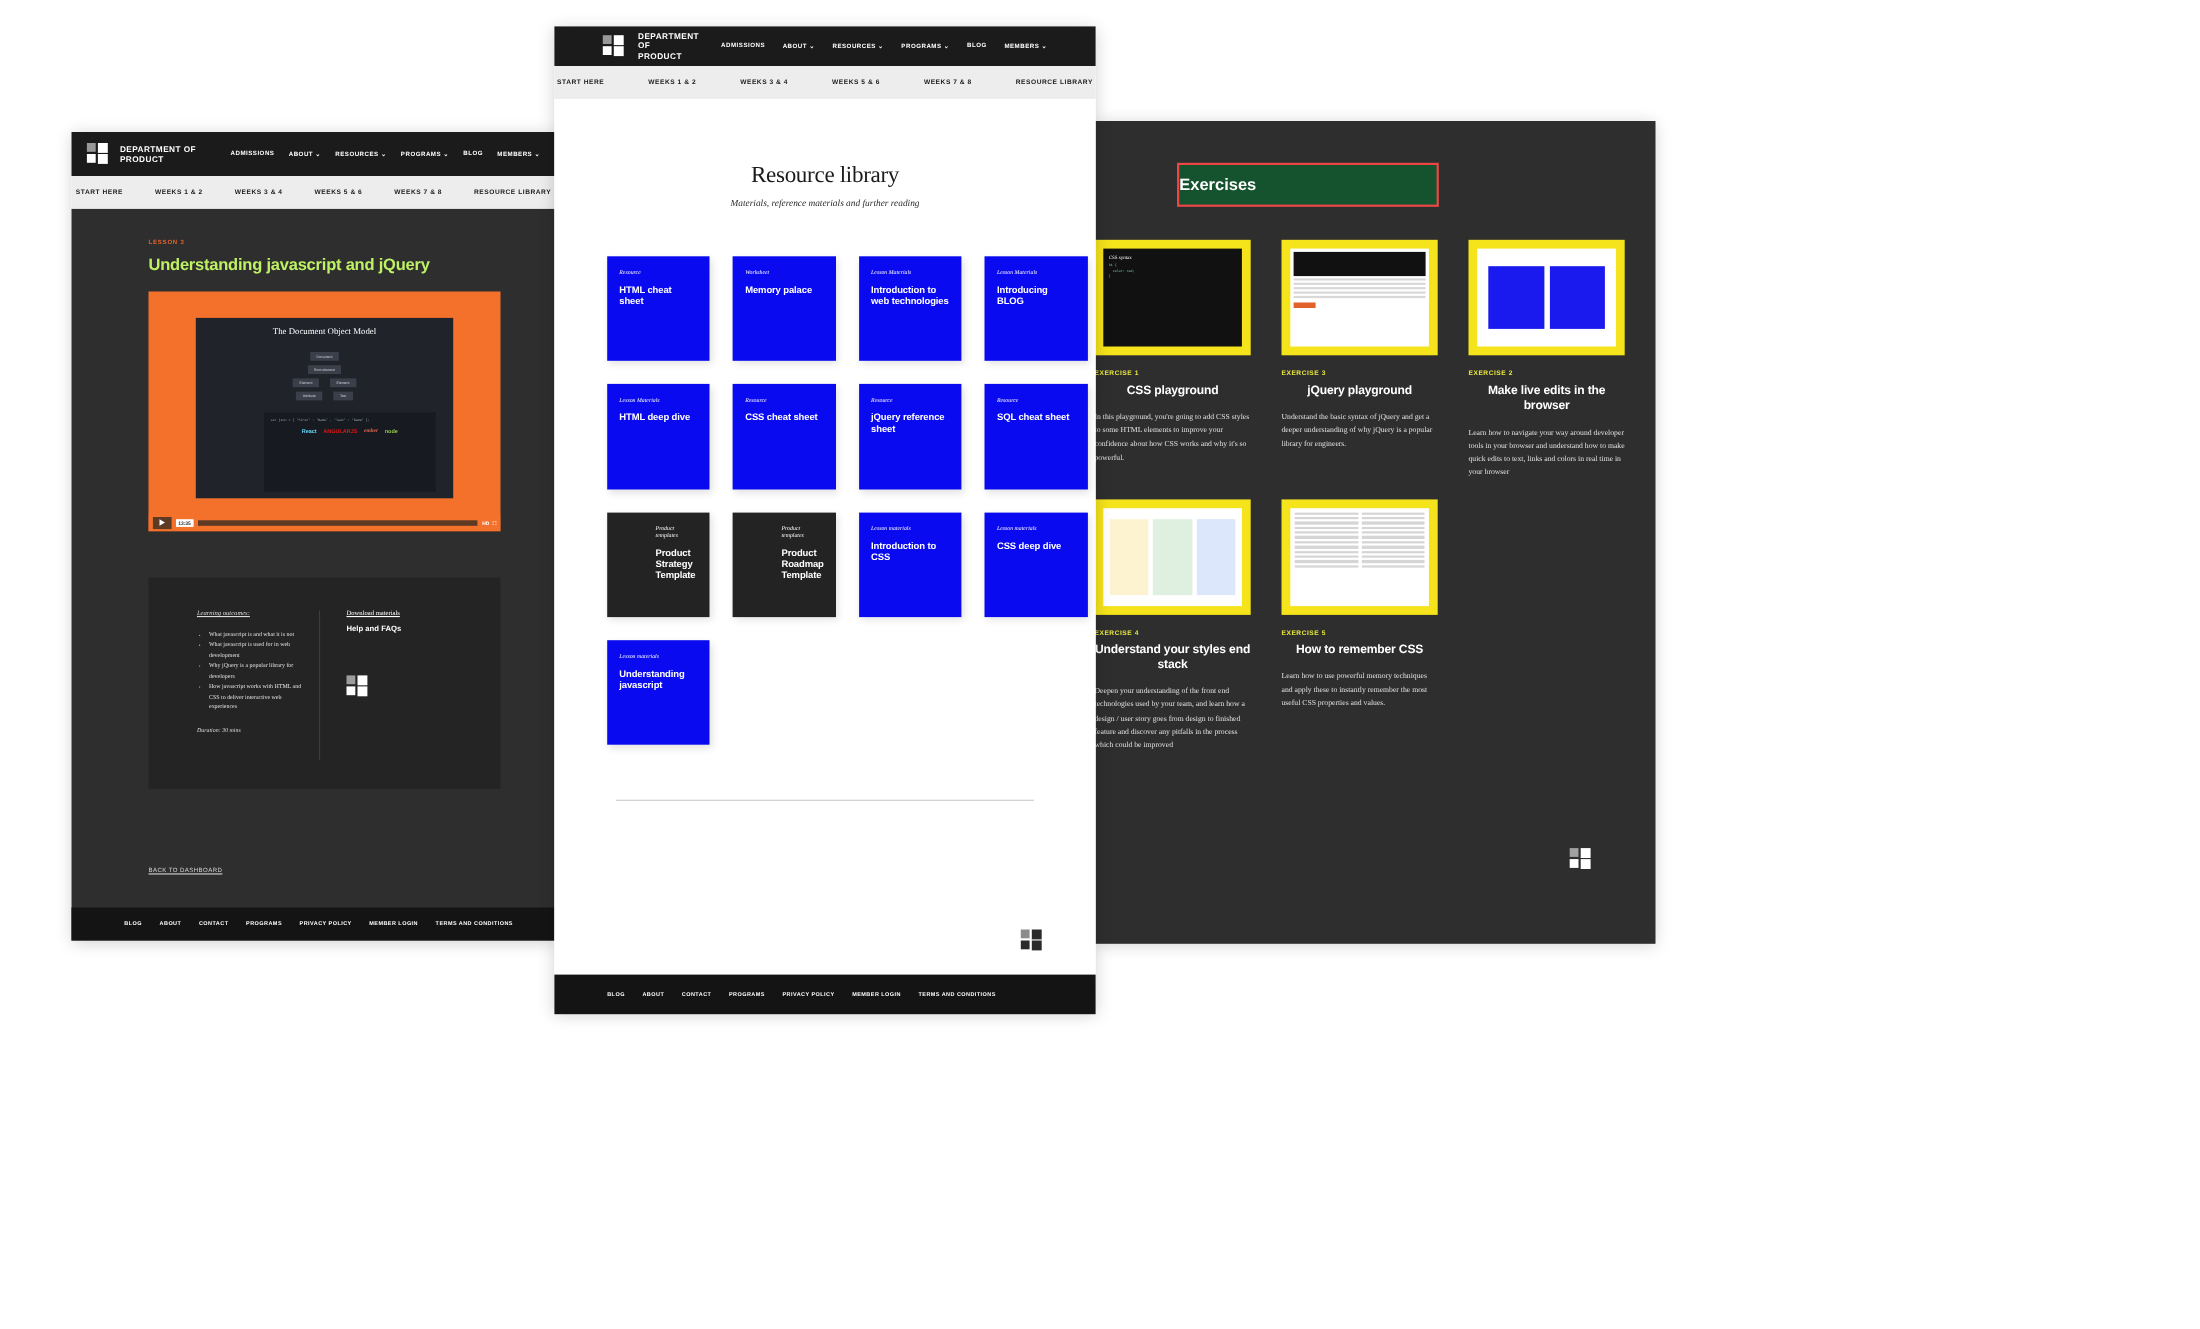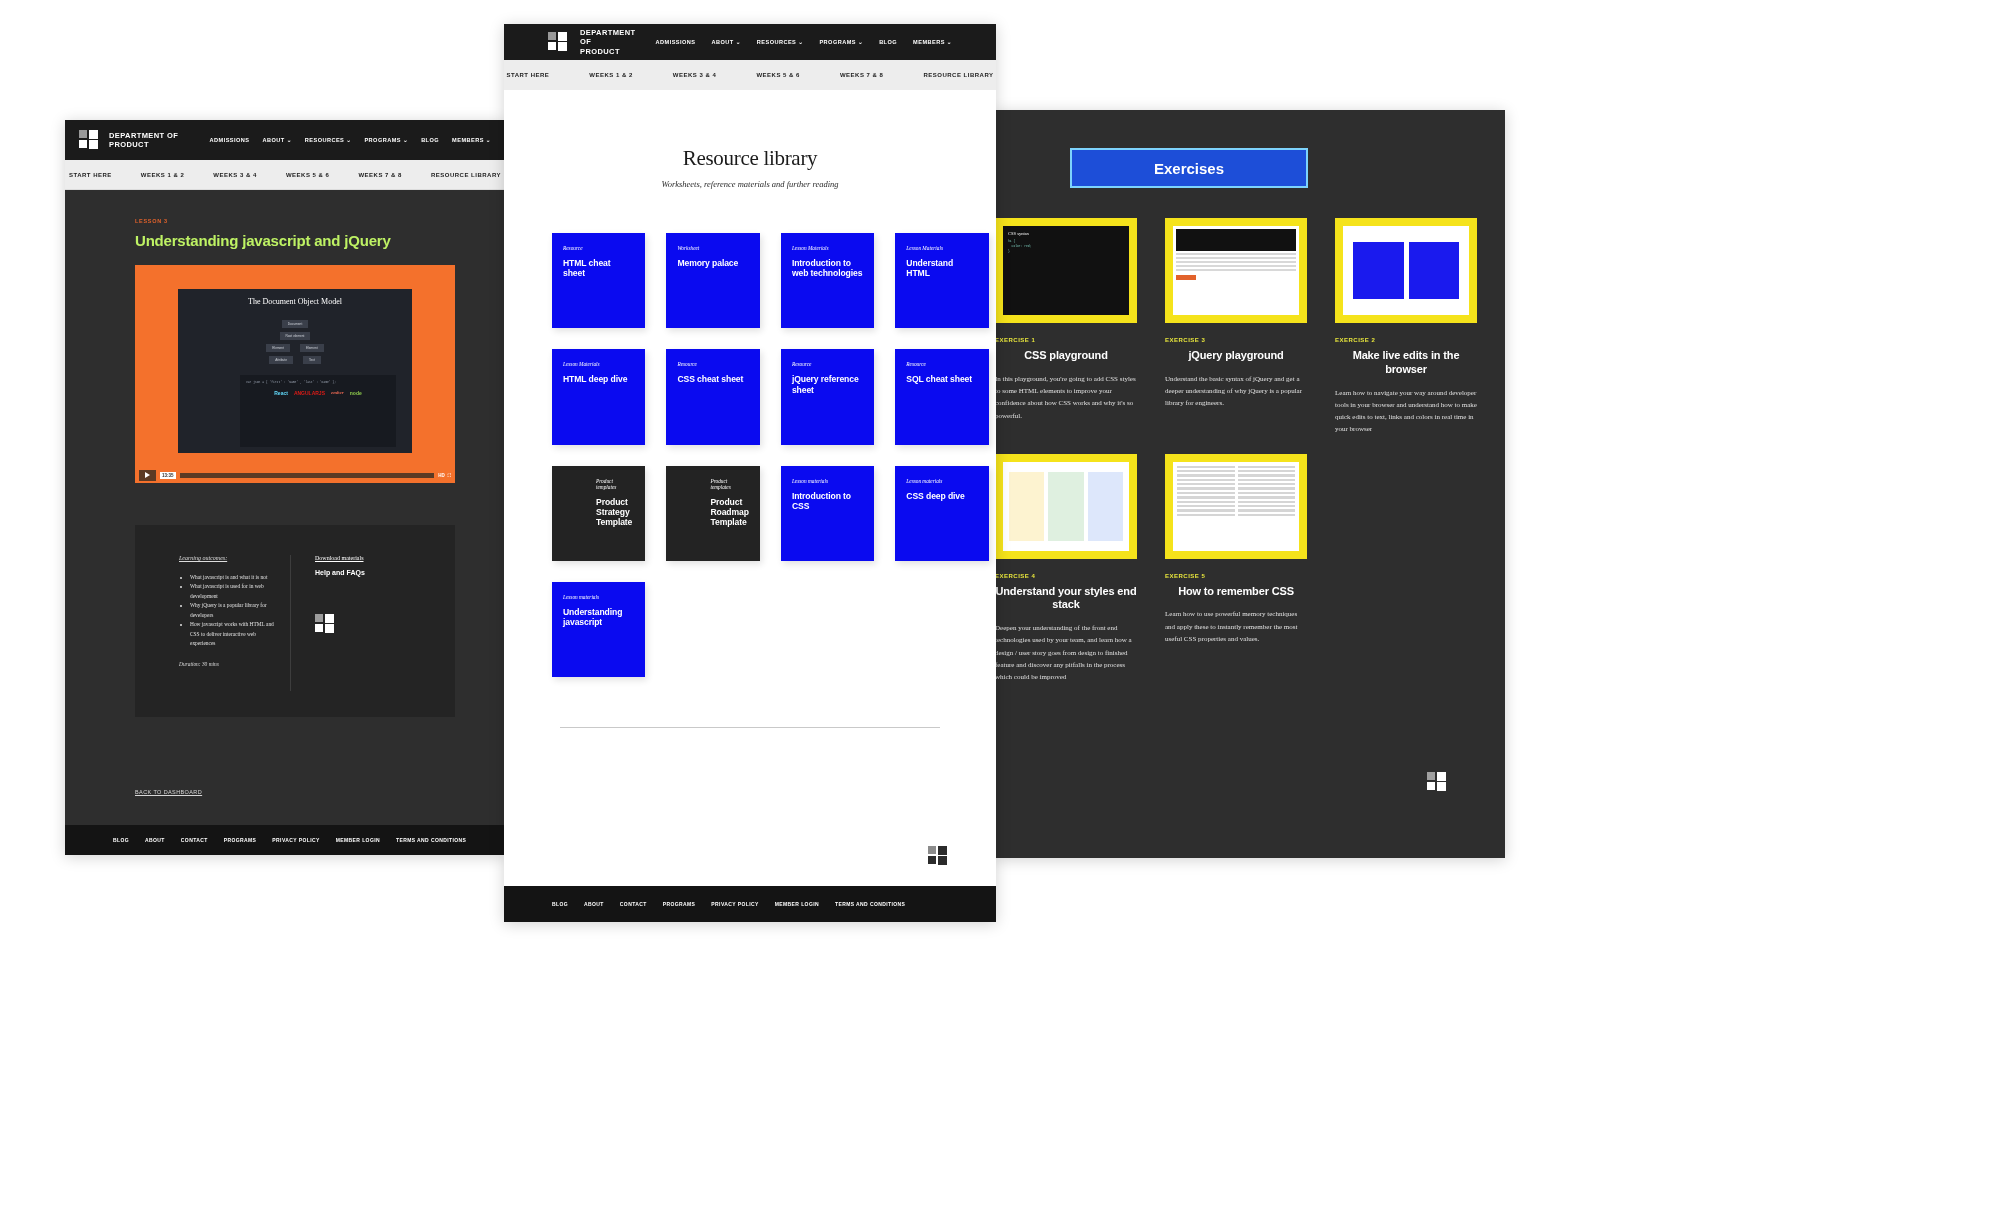--- a/index.html
+++ b/index.html
@@ -89,22 +89,22 @@
   .card .kicker { color:#fff; font-size:5.3px; font-family:"Liberation Serif",serif;
     font-style:italic; margin-bottom:7px; }
   .card .title { color:#fff; font-size:8.6px; font-weight:700; line-height:1.2; letter-spacing:-.1px;}
   #center .rule { border-top:1px solid #c9c9c9; margin:52px 8px 0; }
   #center .cfoot { position:absolute; right:48px; bottom:26px; }
 
   
   #right { left:995px; top:110px; width:510px; height:748px; background:#2e2e2e; }
   #right .top { height:78px; position:relative; }
   #right .extitle { position:absolute; left:75px; top:38px; width:238px; height:40px;
-    background:#1d4ed8; border:2px solid #7dd3fc; display:flex; align-items:center;
-    justify-content:center; }
+    background:#14532d; border:2px solid #ef4444; display:flex; align-items:center;
+    justify-content:flex-start; }
   #right .extitle span { color:#fff; font-size:15px; font-weight:700; }
   #right .grid { display:grid; grid-template-columns:repeat(3,1fr); gap:18px 28px;
     padding:30px 28px 0 0; }
   #right .ex .thumb { background:#f5e31b; height:105px; padding:8px; position:relative; overflow:hidden;}
   #right .ex .kick { color:#e8e63c; font-size:6px; font-weight:700; letter-spacing:.5px;
     margin:14px 0 6px; }
   #right .ex h3 { color:#fff; font-size:11px; font-weight:700; line-height:1.25; letter-spacing:-.15px;text-align:center;}
   #right .ex p { color:#e0e0e0; font-size:7px; font-family:"Liberation Serif",serif;
     line-height:1.75; margin-top:10px; }
   #right .rfoot { position:absolute; right:58px; bottom:62px; }
@@ -378,37 +378,37 @@
     <div class="subnav">
       <span>START HERE</span>
       <span>WEEKS 1 &amp; 2</span>
       <span>WEEKS 3 &amp; 4</span>
       <span>WEEKS 5 &amp; 6</span>
       <span>WEEKS 7 &amp; 8</span>
       <span>RESOURCE LIBRARY</span>
     </div>
     <div class="main">
       <h1>Resource library</h1>
-      <div class="sub">Worksheets, reference materials and further reading</div>
+      <div class="sub">Materials, reference materials and further reading</div>
       <div class="grid">
         <div class="card blue">
             <div class="kicker">Resource</div>
             <div class="title">HTML cheat sheet</div>
           </div>
         <div class="card blue">
             <div class="kicker">Worksheet</div>
             <div class="title">Memory palace</div>
           </div>
         <div class="card blue">
             <div class="kicker">Lesson Materials</div>
             <div class="title">Introduction to web technologies</div>
           </div>
         <div class="card blue">
             <div class="kicker">Lesson Materials</div>
-            <div class="title">Understand HTML</div>
+            <div class="title">Introducing BLOG</div>
           </div>
         <div class="card blue">
             <div class="kicker">Lesson Materials</div>
             <div class="title">HTML deep dive</div>
           </div>
         <div class="card blue">
             <div class="kicker">Resource</div>
             <div class="title">CSS cheat sheet</div>
           </div>
         <div class="card blue">

